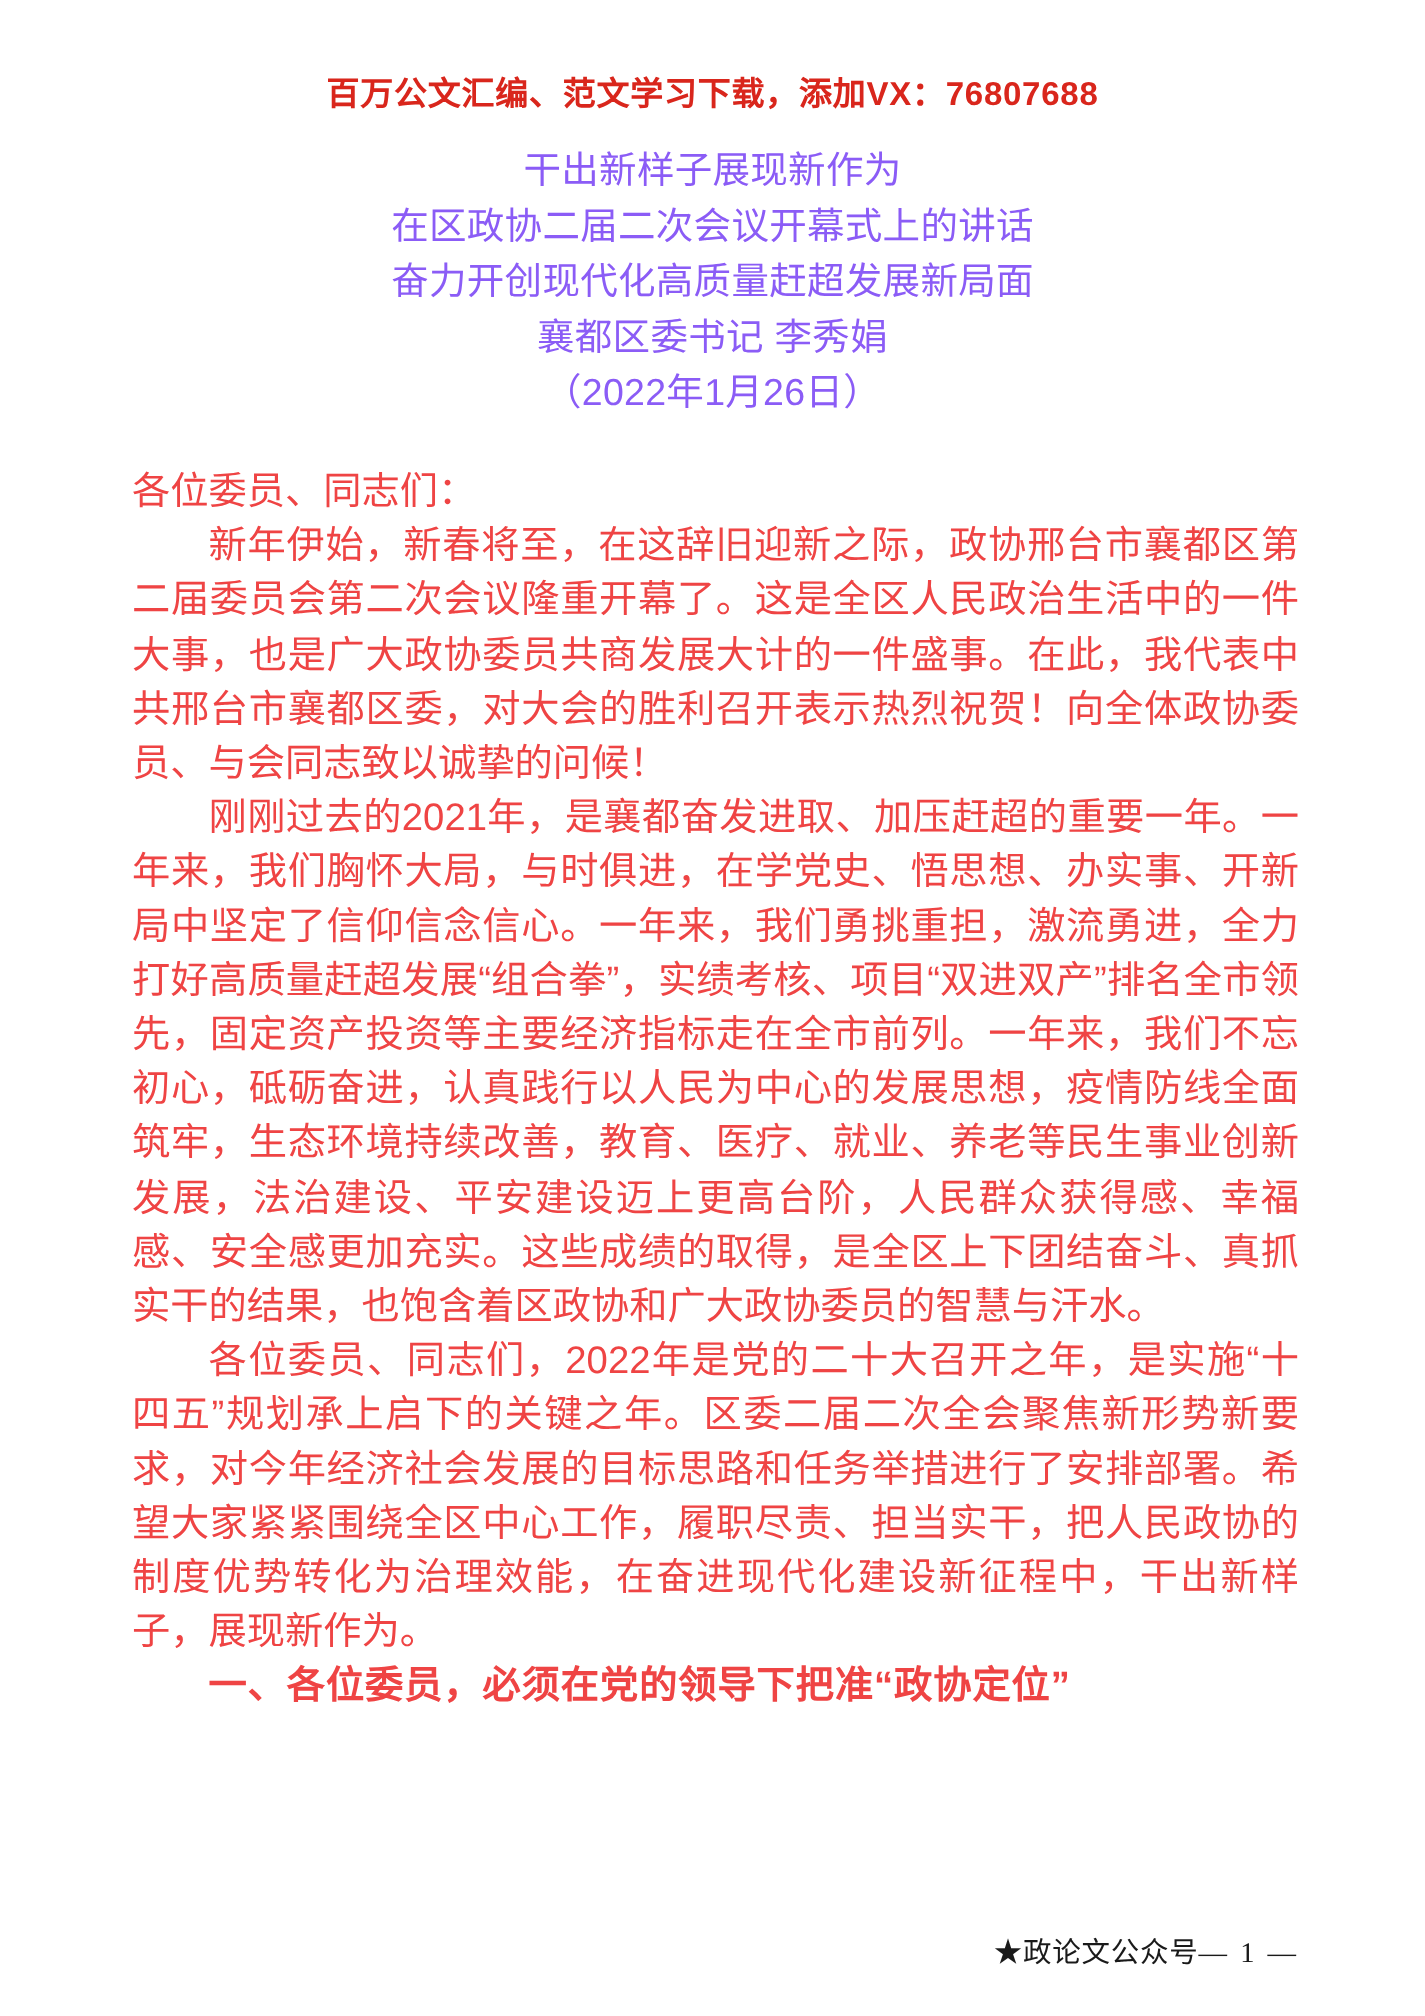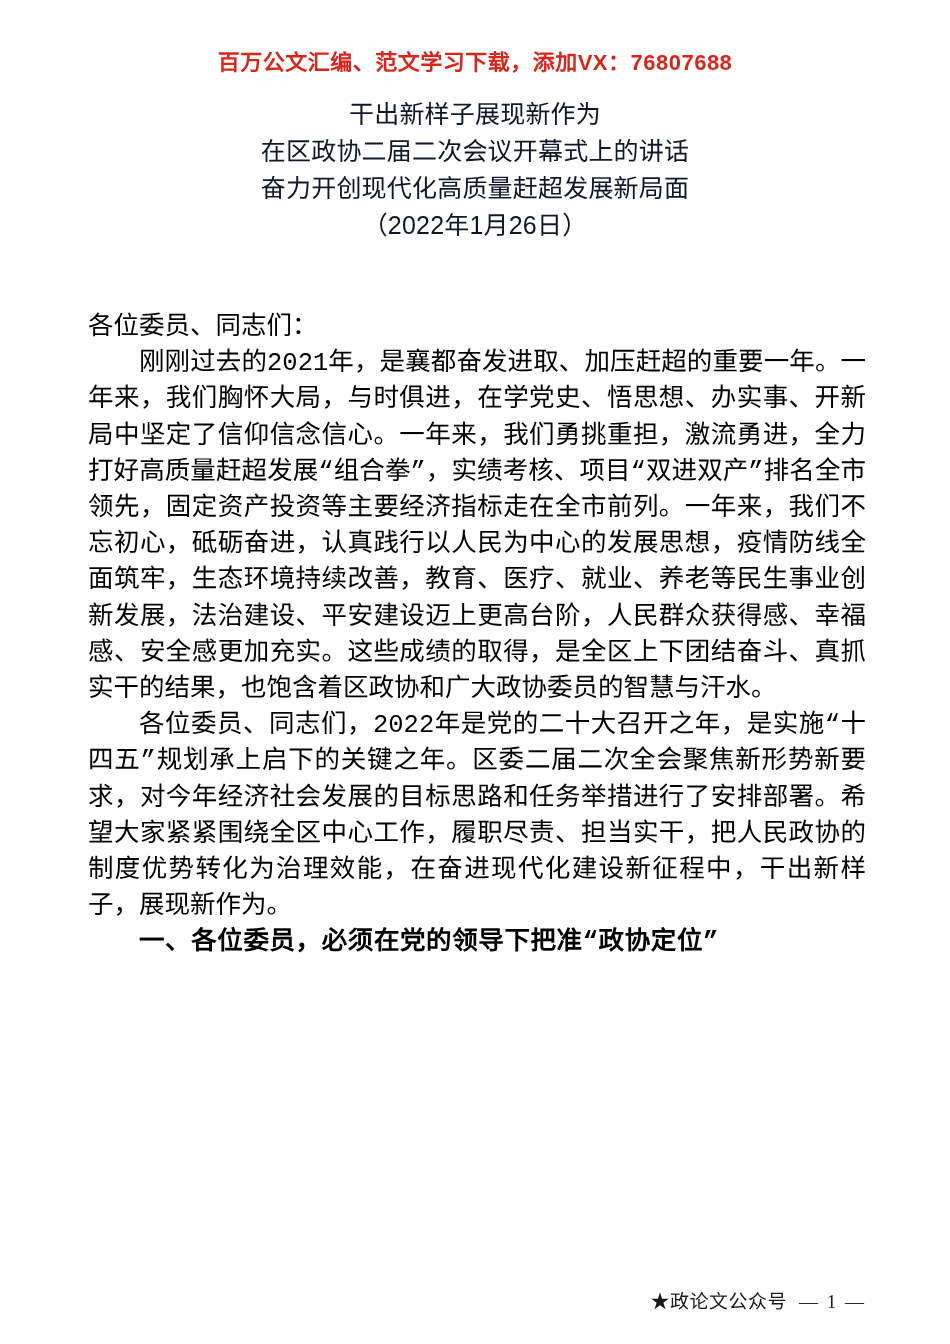--- a/index.html
+++ b/index.html
@@ -43,21 +43,21 @@
     position: absolute;
     top: 96px;
     left: 0;
     width: 950px;
     text-align: center;
   }
   .title-line {
     font-size: 25px;
     line-height: 37px;
     font-weight: 400;
-    color: #0f172a;
+    color: #8b5cf6;
     letter-spacing: 0.2px;
     white-space: nowrap;
   }
   .title-line.byline {
     letter-spacing: 0.2px;
   }
   .title-line.dateline {
     letter-spacing: 0.2px;
   }
 
@@ -69,22 +69,22 @@
     width: 778px;
   }
   p.para {
     margin: 0;
     font-size: 25.5px;
     line-height: 36.2px;
     text-align: justify;
     text-justify: inter-ideograph;
     text-align-last: left;
     letter-spacing: 0px;
-    color: #000000;
-    font-family: Liberation Mono, monospace;
+    color: #ef4444;
+    font-family: Liberation Sans, sans-serif;
   }
   p.para.indent {
     text-indent: 2em;
   }
   p.para.section-heading {
     text-indent: 2em;
     font-weight: 600;
     letter-spacing: 0.6px;
   }
 
@@ -95,21 +95,20 @@
     top: 1286px;
     width: 950px;
     height: 30px;
   }
   .footer-inner {
     position: absolute;
     right: 84px;
     top: 0;
     display: flex;
     align-items: baseline;
-    gap: 12px;
     white-space: nowrap;
   }
   .footer-mark {
     font-family: "Liberation Serif", "DejaVu Serif", serif;
     font-size: 19px;
     color: #1a1a1a;
     letter-spacing: 0.5px;
   }
   .footer-page {
     font-family: "Liberation Serif", "DejaVu Serif", serif;
@@ -122,25 +121,27 @@
 <body>
 
 <div id="page">
 
   <div class="promo-banner">百万公文汇编、范文学习下载，添加VX：76807688</div>
 
   <div class="title-block">
     <div class="title-line">干出新样子展现新作为</div>
     <div class="title-line">在区政协二届二次会议开幕式上的讲话</div>
     <div class="title-line">奋力开创现代化高质量赶超发展新局面</div>
+    <div class="title-line byline">襄都区委书记  李秀娟</div>
     <div class="title-line dateline">（2022年1月26日）</div>
   </div>
 
   <div class="body-block">
     <p class="para">各位委员、同志们：</p>
+    <p class="para indent">新年伊始，新春将至，在这辞旧迎新之际，政协邢台市襄都区第二届委员会第二次会议隆重开幕了。这是全区人民政治生活中的一件大事，也是广大政协委员共商发展大计的一件盛事。在此，我代表中共邢台市襄都区委，对大会的胜利召开表示热烈祝贺！向全体政协委员、与会同志致以诚挚的问候！</p>
     <p class="para indent">刚刚过去的2021年，是襄都奋发进取、加压赶超的重要一年。一年来，我们胸怀大局，与时俱进，在学党史、悟思想、办实事、开新局中坚定了信仰信念信心。一年来，我们勇挑重担，激流勇进，全力打好高质量赶超发展“组合拳”，实绩考核、项目“双进双产”排名全市领先，固定资产投资等主要经济指标走在全市前列。一年来，我们不忘初心，砥砺奋进，认真践行以人民为中心的发展思想，疫情防线全面筑牢，生态环境持续改善，教育、医疗、就业、养老等民生事业创新发展，法治建设、平安建设迈上更高台阶，人民群众获得感、幸福感、安全感更加充实。这些成绩的取得，是全区上下团结奋斗、真抓实干的结果，也饱含着区政协和广大政协委员的智慧与汗水。</p>
     <p class="para indent">各位委员、同志们，2022年是党的二十大召开之年，是实施“十四五”规划承上启下的关键之年。区委二届二次全会聚焦新形势新要求，对今年经济社会发展的目标思路和任务举措进行了安排部署。希望大家紧紧围绕全区中心工作，履职尽责、担当实干，把人民政协的制度优势转化为治理效能，在奋进现代化建设新征程中，干出新样子，展现新作为。</p>
     <p class="para section-heading">一、各位委员，必须在党的领导下把准“政协定位”</p>
   </div>
 
   <div class="footer">
     <div class="footer-inner">
       <span class="footer-mark">★政论文公众号</span>
       <span class="footer-page">— 1 —</span>
     </div>

